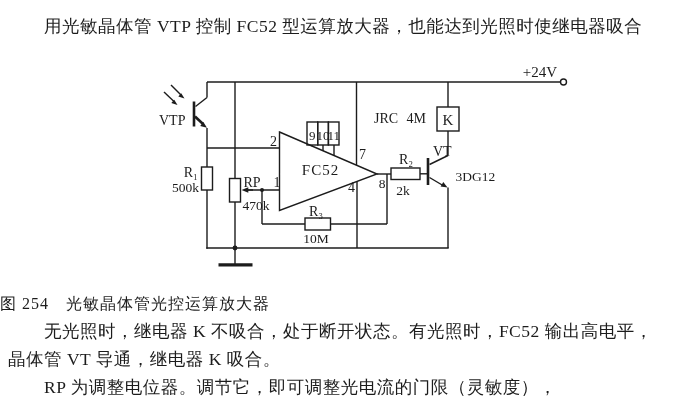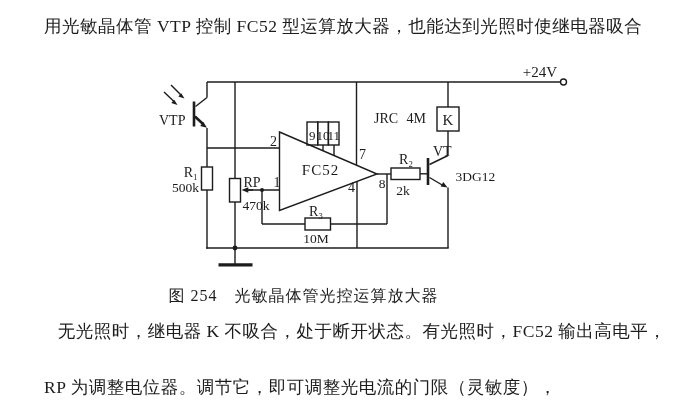--- a/index.html
+++ b/index.html
@@ -8,25 +8,25 @@
     width:688px;height:407px;
     background:#ffffff;
     color:#1c1c1c;
     font-family:"Liberation Serif","DejaVu Serif",serif;
     overflow:hidden;
   }
   .para{position:absolute;left:8px;width:672px;font-size:17.5px;line-height:27.5px;letter-spacing:0.5px;}
   .para .line{white-space:nowrap;}
   .para .indent{padding-left:36px;}
   .p1{top:13px;}
-  .p2{top:318px;text-align:center;}
+  .p2{top:318px;}
   .p3{top:374px;font-family:Liberation Serif, serif;}
   .caption{
-    position:absolute;top:286px;left:0;width:607px;
-    text-align:center;font-size:16px;letter-spacing:1px;
+    position:absolute;top:294px;left:0;width:607px;
+    font-size:16px;letter-spacing:1px;
   }
   svg.circuit{position:absolute;left:0;top:0;}
   .circuit line,.circuit path,.circuit rect,.circuit circle,.circuit polyline{
     stroke:#1c1c1c;fill:none;stroke-width:1.4;
   }
   .circuit .thick{stroke-width:2.6;}
   .circuit .gbar{stroke-width:3.2;}
   .circuit polygon,.circuit .dot{fill:#1c1c1c;stroke:none;}
   .circuit text{
     fill:#1c1c1c;stroke:none;
@@ -153,19 +153,20 @@
       <text x="448" y="124.5" text-anchor="middle" class="lg">K</text>
       <text x="374" y="123">JRC</text>
       <text x="406.5" y="123">4M</text>
     </g>
   </svg>
 
   <div class="caption">图 254　光敏晶体管光控运算放大器</div>
 
   <div class="para p2">
     <div class="line indent">无光照时，继电器 K 不吸合，处于断开状态。有光照时，FC52 输出高电平，</div>
+    <div class="line">晶体管 VT 导通，继电器 K 吸合。</div>
   </div>
 
   <div class="para p3">
     <div class="line indent">RP 为调整电位器。调节它，即可调整光电流的门限（灵敏度），</div>
   </div>
 
 </div>
 
 </body></html>

